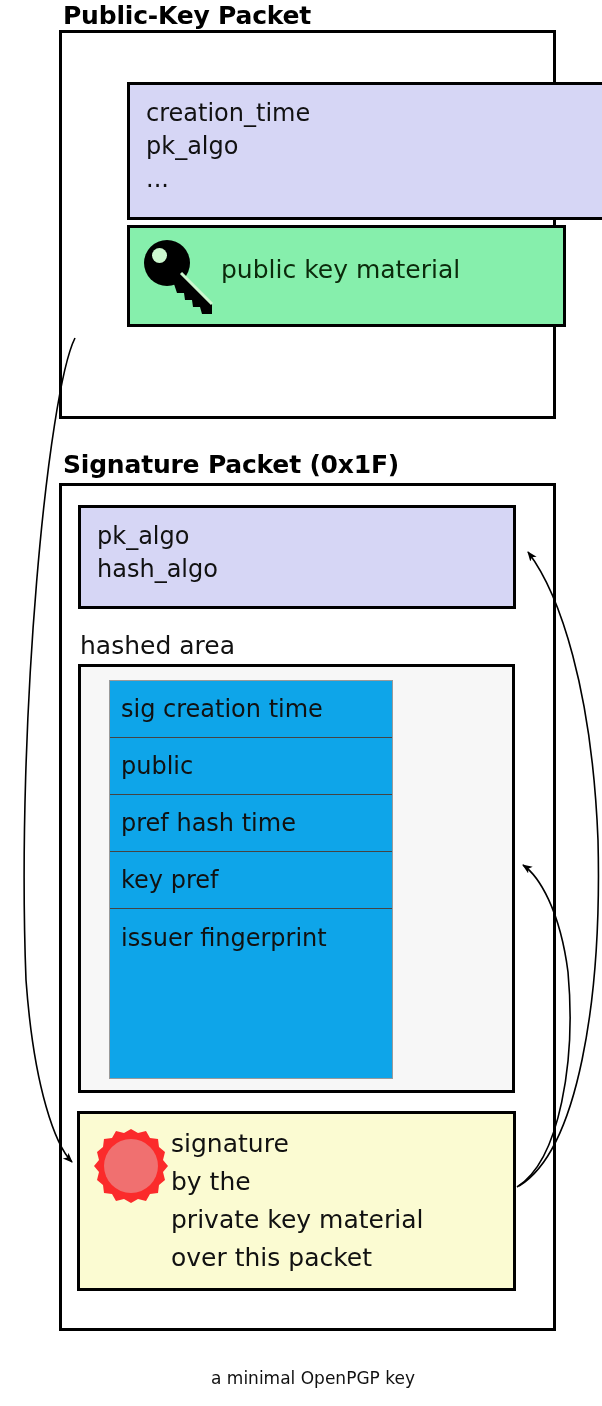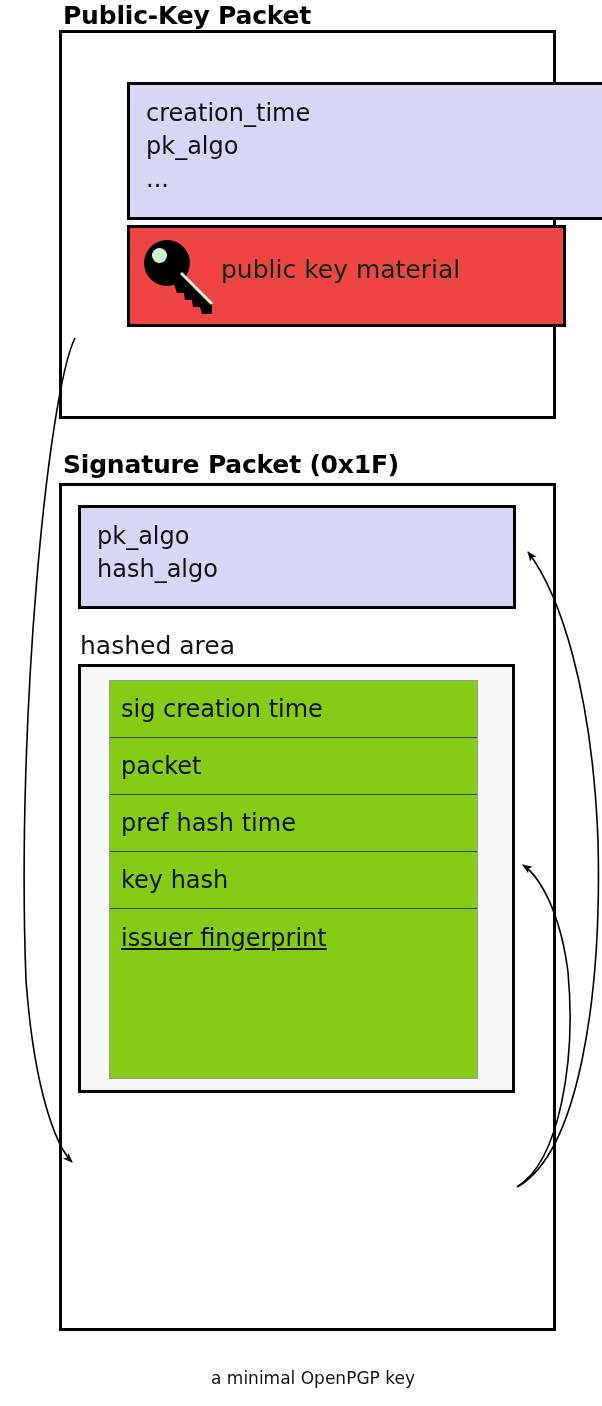--- a/index.html
+++ b/index.html
@@ -44,21 +44,21 @@
   #public-key-packet  { left: 47px; top: 30px;  width: 497px; height: 389px; }
   #signature-packet   { left: 47px; top: 483px; width: 497px; height: 848px; }
 
   
   .field-block {
     position: absolute;
     box-sizing: border-box;
     border: 3px solid #000000;
   }
   .block-purple { background: #d6d6f5; }
-  .block-green  { background: #ef4444; }
+  .block-green  { background: #86efac; }
   .block-yellow { background: #fbfbd2; }
 
   #pk-meta-block  { left: 65px; top: 49px;   width: 518px; height: 138px; }
   #pk-key-block   { left: 65px; top: 192px;  width: 439px; height: 102px; }
   #sig-algo-block { left: 66px; top: 505px;  width: 438px; height: 104px; }
   #sig-value-block{ left: 65px; top: 1111px; width: 439px; height: 180px; }
 
   .field-text {
     position: absolute;
     font-size: 24px;
@@ -106,37 +106,37 @@
     width: 437px;
     height: 429px;
     border: 3px solid #000000;
     background: #f7f7f7;
   }
   #hashed-subpacket-list {
     position: absolute;
     box-sizing: border-box;
     left: 28px;
     top: 13px;
-    width: 369px;
+    width: 284px;
     height: 399px;
     border: 1px solid #9a9a9a;
-    background: #84cc16;
+    background: #0ea5e9;
   }
   .subpacket-row {
     box-sizing: border-box;
     height: 57px;
     border-bottom: 1px solid #444444;
     display: flex;
     align-items: center;
     padding-left: 11px;
     font-size: 24px;
     color: #111111;
     white-space: nowrap;
   }
-  .subpacket-row:last-child { border-bottom: none; text-decoration: underline; }
+  .subpacket-row:last-child { border-bottom: none; }
 
   
   #sig-seal-icon {
     position: absolute;
     left: 12px;
     top: 13px;
     width: 78px;
     height: 78px;
   }
   #sig-value-text {
@@ -206,27 +206,40 @@
   <div class="field-block block-purple" id="sig-algo-block">
     <div class="field-text" id="sig-algo-text">pk_algo
 hash_algo</div>
   </div>
 
   <div id="hashed-area-label">hashed area</div>
 
   <div id="hashed-area-box">
     <div id="hashed-subpacket-list">
       <div class="subpacket-row">sig creation time</div>
-      <div class="subpacket-row">packet</div>
+      <div class="subpacket-row">public</div>
       <div class="subpacket-row">pref hash time</div>
-      <div class="subpacket-row">key hash</div>
+      <div class="subpacket-row">key pref</div>
       <div class="subpacket-row">issuer fingerprint</div>
     </div>
   </div>
 
+  <div class="field-block block-yellow" id="sig-value-block">
+    <svg id="sig-seal-icon" viewBox="0 0 78 78">
+      <path fill="#fb2b2b" d="M39 2
+        L46 6 L54 4 L58 11 L66 12 L67 20 L73 25 L71 33 L76 39 L71 45 L73 53
+        L67 58 L66 66 L58 67 L54 74 L46 72 L39 76 L32 72 L24 74 L20 67 L12 66
+        L11 58 L5 53 L7 45 L2 39 L7 33 L5 25 L11 20 L12 12 L20 11 L24 4 L32 6 Z"></path>
+      <circle cx="39" cy="39" r="27" fill="#f07070"></circle>
+    </svg>
+    <div id="sig-value-text">signature
+by the
+private key material
+over this packet</div>
+  </div>
 
   <svg id="arrow-layer" viewBox="0 0 602 1406">
     <defs>
       <marker id="arrowhead" markerWidth="11" markerHeight="11" refX="9" refY="4" orient="auto" markerUnits="userSpaceOnUse">
         <path d="M0,0 L10,4 L0,8 L2.5,4 Z" fill="#000000"></path>
       </marker>
     </defs>
 
     <path d="M63,338 C36,392 4,720 14,980 C22,1090 44,1146 60,1162" fill="none" stroke="#000000" stroke-width="1.6" marker-end="url(#arrowhead)"></path>
 

